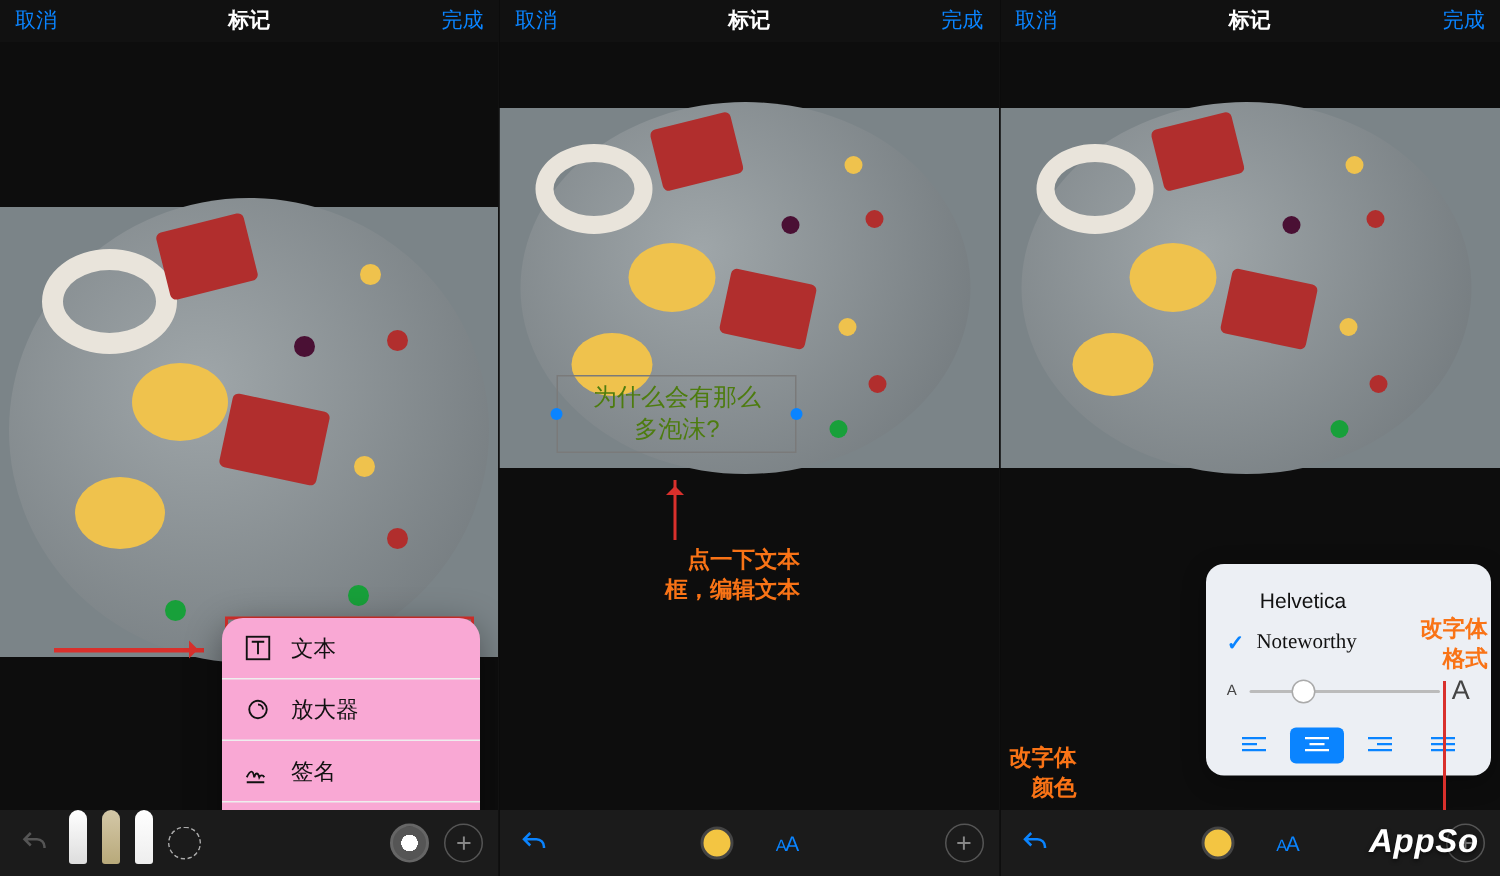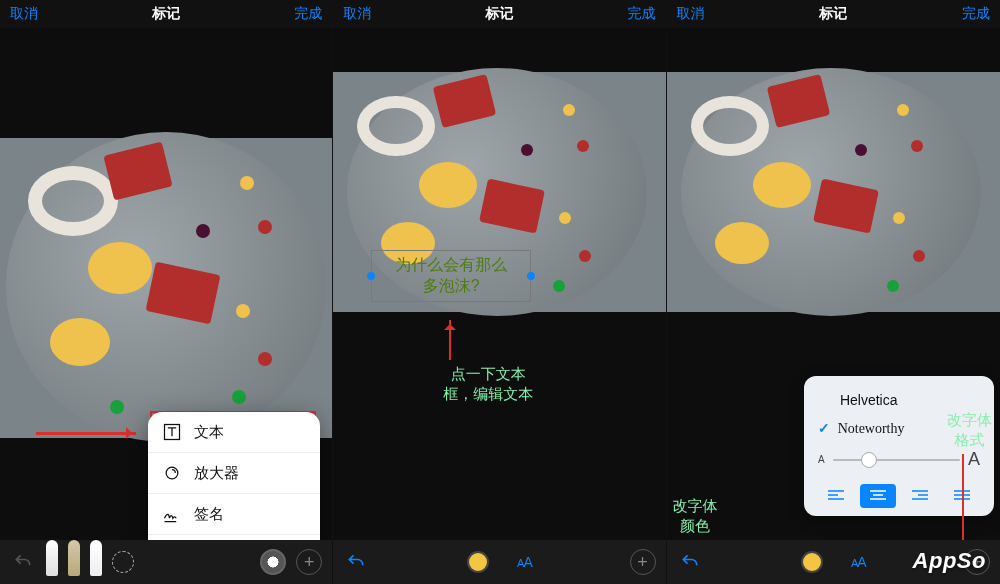--- a/index.html
+++ b/index.html
@@ -19,30 +19,30 @@
   .textbox { position: absolute; border: 1px solid #7a7a7a; padding: 4px 8px; text-align: center; }
   .textbox span { color: #4d7c0f; font-weight: 500; }
   .txhandle { position: absolute; width: 8px; height: 8px; border-radius: 50%; background: #0a84ff; }
   .toolbar { position: absolute; left: 0; right: 0; bottom: 0; height: 44px; background: #1b1b1b; display: flex; align-items: center; justify-content: space-between; padding: 0 10px; }
   .tb-left, .tb-right { display: flex; align-items: center; gap: 10px; }
   .tb-btn { width: 26px; height: 26px; display: flex; align-items: center; justify-content: center; color: #0a84ff; border-radius: 50%; }
   .ring { width: 26px; height: 26px; border: 2px solid #555; border-radius: 50%; display: flex; align-items: center; justify-content: center; }
   .ring.solid { border-color: #666; background: radial-gradient(circle,#fff 0 35%,#555 36% 100%); }
   .color-swatch { width: 22px; height: 22px; border-radius: 50%; border: 2px solid #444; }
   .pen { width: 12px; height: 36px; border-radius: 6px 6px 2px 2px; margin-top: -8px; }
-  .popup { position: absolute; background: #ffffff; border-radius: 14px; box-shadow: 0 6px 24px rgba(0,0,0,.4); }
+  .popup { position: absolute; background: #f9a8d4; border-radius: 14px; box-shadow: 0 6px 24px rgba(0,0,0,.4); }
   .popup-row { display: flex; align-items: center; gap: 12px; padding: 10px 14px; font-size: 15px; color: #111; border-bottom: 1px solid #eee; }
   .popup-row:last-child { border-bottom: 0; }
   .popup-shapes { display: flex; gap: 14px; padding: 10px 14px; justify-content: center; }
   .shape-ic { width: 20px; height: 20px; }
   .popup-tail { position: absolute; bottom: -8px; right: 28px; width: 16px; height: 16px; background: #fff; transform: rotate(45deg); }
   .highlight-box { position: absolute; border: 2px solid #d9302c; }
   .arrow { position: absolute; background: #d9302c; height: 3px; }
   .arrow::after { content: ""; position: absolute; right: -2px; top: -5px; border: 6px solid transparent; border-left-color: #d9302c; }
-  .anno { position: absolute; color: #86efac; font-size: 15px; line-height: 1.35; font-weight: 400; text-align: center; white-space: pre-line; }
+  .anno { position: absolute; color: #f97316; font-size: 15px; line-height: 1.35; font-weight: 700; text-align: right; white-space: pre-line; }
   .fontpanel { position: absolute; background: #eceff4; border-radius: 12px; padding: 10px 14px 8px; width: 190px; box-shadow: 0 4px 16px rgba(0,0,0,.3); }
   .fprow { display: flex; align-items: center; padding: 6px 0; font-size: 14px; color: #111; gap: 8px; }
   .check { color: #0a84ff; font-weight: 700; }
   .fp-size { display: flex; align-items: center; gap: 8px; padding: 6px 0 10px; }
   .slider-track { flex: 1; height: 2px; background: #bbb; position: relative; border-radius: 2px; }
   .slider-knob { position: absolute; top: -7px; width: 16px; height: 16px; background: #fff; border: 1px solid #aaa; border-radius: 50%; }
   .fp-align { display: flex; justify-content: space-between; gap: 6px; padding-top: 4px; }
   .align-btn { flex: 1; height: 24px; display: flex; align-items: center; justify-content: center; color: #0a84ff; border-radius: 4px; }
   .align-btn.active { background: #0a84ff; color: #fff; }
   .watermark { position: absolute; right: 14px; bottom: 10px; color: #fff; font-weight: 700; font-size: 22px; letter-spacing: .5px; font-style: italic; text-shadow: 0 1px 3px rgba(0,0,0,.6); pointer-events: none; }

